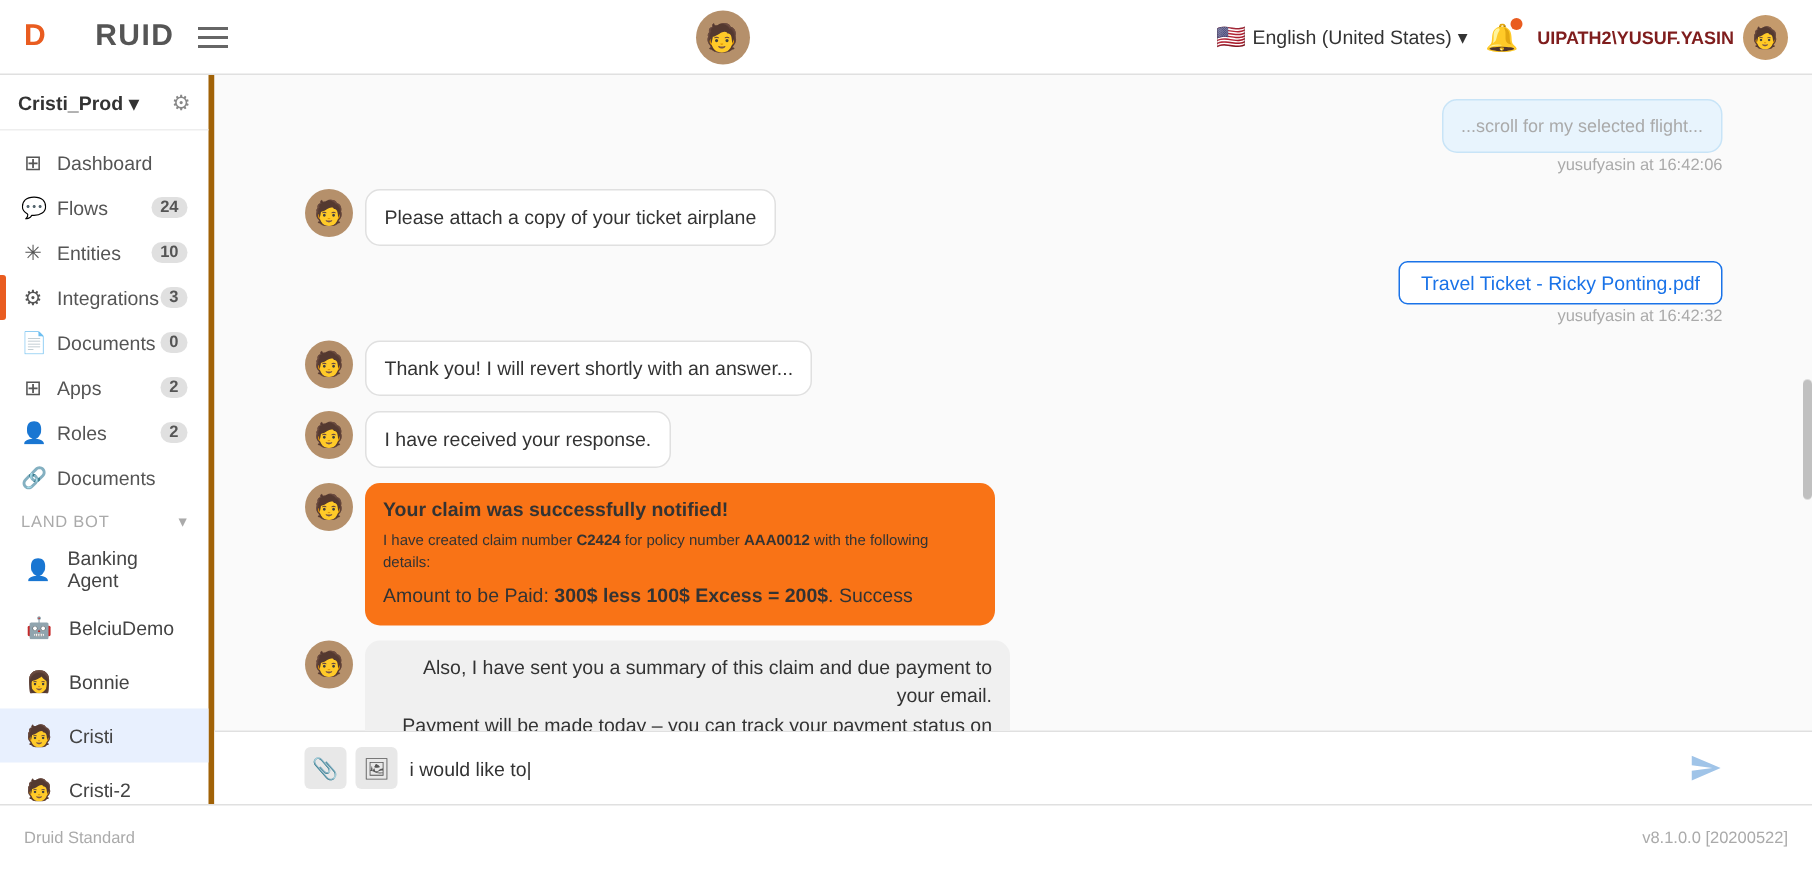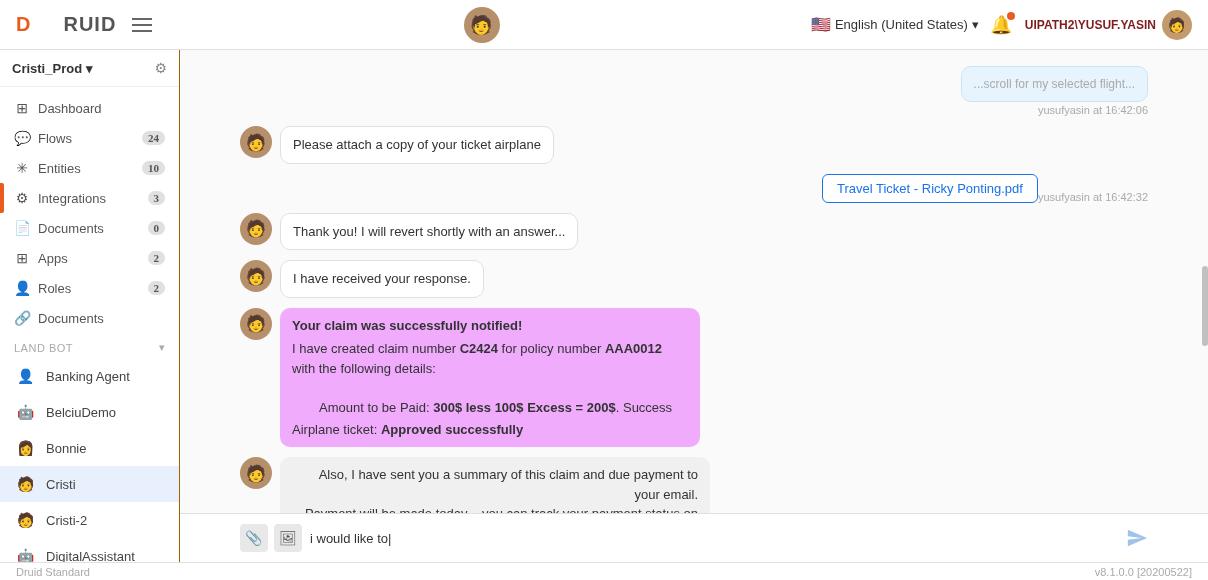--- a/index.html
+++ b/index.html
@@ -27,56 +27,56 @@
     .flag-icon { font-size: 16px; }
     .notif-btn { position: relative; background: none; border: none; cursor: pointer; font-size: 18px; color: #888; }
     .notif-dot { position: absolute; top: -2px; right: -2px; width: 8px; height: 8px; background: #e95c20; border-radius: 50%; }
     .user-info { display: flex; align-items: center; gap: 6px; font-size: 12px; color: #7f1d1d; font-weight: 600; }
     .user-avatar { width: 30px; height: 30px; background: #c49a6c; border-radius: 50%; display: flex; align-items: center; justify-content: center; font-size: 14px; overflow: hidden; }
 
     
     .main-layout { display: flex; flex: 1; overflow: hidden; }
 
     
-    .sidebar { width: 180px; background: #fff; border-right: 1px solid #a16207; display: flex; flex-direction: column; flex-shrink: 0; }
+    .sidebar { width: 143px; background: #fff; border-right: 4px solid #a16207; display: flex; flex-direction: column; flex-shrink: 0; }
     .sidebar-top { padding: 10px 12px; border-bottom: 1px solid #eee; display: flex; align-items: center; justify-content: space-between; }
     .workspace-name { font-size: 13px; font-weight: 600; color: #333; display: flex; align-items: center; gap: 4px; cursor: pointer; }
     .gear-icon { font-size: 14px; color: #888; cursor: pointer; }
     .sidebar-nav { flex: 1; overflow-y: auto; padding: 6px 0; }
     .nav-item { display: flex; align-items: center; justify-content: space-between; padding: 7px 14px; cursor: pointer; color: #555; font-size: 13px; }
     .nav-item-left { display: flex; align-items: center; gap: 8px; }
     .nav-icon { font-size: 14px; width: 16px; text-align: center; }
-    .badge { background: #e0e0e0; color: #555; border-radius: 10px; padding: 1px 6px; font-size: 11px; font-weight: 600; font-family: Liberation Serif, serif; }
+    .badge { background: #e0e0e0; color: #555; border-radius: 10px; padding: 1px 6px; font-size: 11px; font-weight: 600; }
     .section-header { padding: 8px 14px 4px; font-size: 11px; color: #aaa; text-transform: uppercase; letter-spacing: 0.5px; display: flex; align-items: center; justify-content: space-between; }
     .bot-list-item { display: flex; align-items: center; gap: 8px; padding: 6px 14px; cursor: pointer; font-size: 13px; color: #444; }
     .bot-list-item.active { background: #e8f0fe; }
     .bot-avatar-sm { width: 24px; height: 24px; border-radius: 50%; display: flex; align-items: center; justify-content: center; font-size: 14px; }
 
     
     .chat-area { flex: 1; display: flex; flex-direction: column; background: #fafafa; position: relative; }
     .chat-messages { flex: 1; overflow-y: auto; padding: 16px 60px; display: flex; flex-direction: column; gap: 10px; }
     .msg-row { display: flex; align-items: flex-start; gap: 8px; }
     .msg-avatar { width: 32px; height: 32px; border-radius: 50%; background: #b5906b; display: flex; align-items: center; justify-content: center; font-size: 16px; flex-shrink: 0; }
     .bubble { background: #fff; border: 1px solid #e0e0e0; border-radius: 10px; padding: 8px 12px; max-width: 500px; font-size: 13px; color: #333; line-height: 1.5; }
     .bubble.right { background: #e8f4fd; border-color: #c8e4f7; }
-    .bubble.claim { background: #f0abfc; border: none; }
+    .bubble.claim { background: #f97316; border: none; }
     .bubble.info { background: #f0f0f0; border: none; }
     .timestamp { font-size: 11px; color: #aaa; text-align: right; margin-top: 2px; }
     .file-link { background: #fff; border: 1.5px solid #1a73e8; border-radius: 6px; padding: 6px 14px; color: #1a73e8; font-size: 13px; font-weight: 500; display: inline-block; cursor: pointer; }
     .bold { font-weight: 700; }
 
     
     .chat-input-bar { background: #fff; border-top: 1px solid #e0e0e0; padding: 10px 60px; display: flex; align-items: center; gap: 8px; }
     .input-icons { display: flex; gap: 6px; }
     .input-icon-btn { background: #e8e8e8; border: none; border-radius: 4px; width: 28px; height: 28px; cursor: pointer; display: flex; align-items: center; justify-content: center; font-size: 14px; color: #555; }
     .chat-input { flex: 1; border: none; outline: none; font-size: 13px; color: #333; background: transparent; }
     .send-btn { background: none; border: none; cursor: pointer; color: #a0c4e8; font-size: 20px; display: flex; align-items: center; }
 
     
-    .bottom-bar { height: 18px; background: #fff; border-top: 1px solid #e0e0e0; display: flex; align-items: center; justify-content: space-between; padding: 0 16px; font-size: 11px; color: #aaa; flex-shrink: 0; }
+    .bottom-bar { height: 44px; background: #fff; border-top: 1px solid #e0e0e0; display: flex; align-items: center; justify-content: space-between; padding: 0 16px; font-size: 11px; color: #aaa; flex-shrink: 0; }
 
     
     .chat-messages::-webkit-scrollbar { width: 6px; }
     .chat-messages::-webkit-scrollbar-thumb { background: #d0d0d0; border-radius: 3px; }
 
     
     .scroll-indicator { position: absolute; right: 0; top: 50%; transform: translateY(-50%); width: 6px; height: 80px; background: #c0c0c0; border-radius: 3px; }
   </style>
 </head>
 <body>
@@ -221,47 +221,44 @@
         </div>
       </div>
 
       <div class="msg-row">
         <div class="msg-avatar">🧑</div>
         <div>
           <div class="bubble">Please attach a copy of your ticket airplane</div>
         </div>
       </div>
 
-      <div style="display:flex;justify-content:flex-end;flex-direction:row;align-items:flex-end;">
+      <div style="display:flex;justify-content:flex-end;flex-direction:column;align-items:flex-end;">
         <span class="file-link">Travel Ticket - Ricky Ponting.pdf</span>
         <div class="timestamp">yusufyasin at 16:42:32</div>
       </div>
 
       <div class="msg-row">
         <div class="msg-avatar">🧑</div>
         <div class="bubble">Thank you! I will revert shortly with an answer...</div>
       </div>
 
       <div class="msg-row">
         <div class="msg-avatar">🧑</div>
         <div class="bubble">I have received your response.</div>
       </div>
 
       <div class="msg-row">
         <div class="msg-avatar">🧑</div>
         <div class="bubble claim" style="max-width:420px;">
           <div style="font-weight:700;font-size:13px;margin-bottom:4px;">Your claim was successfully notified!</div>
-          <div style="font-size:13px;margin-bottom:20px;">
+          <div style="font-size:10px;margin-bottom:4px;">
             I have created claim number <span class="bold">C2424</span> for policy number <span class="bold">AAA0012</span> with the following details:
           </div>
-          <div style="font-size:13px;margin-bottom:2px;margin-left:27px;">
+          <div style="font-size:13px;margin-bottom:2px;">
             Amount to be Paid: <span class="bold">300$ less 100$ Excess = 200$</span>. Success
-          </div>
-          <div style="font-size:13px;">
-            Airplane ticket: <span class="bold">Approved successfully</span>
           </div>
         </div>
       </div>
 
       <div class="msg-row">
         <div class="msg-avatar">🧑</div>
         <div style="display:flex;flex-direction:column;gap:6px;max-width:430px;text-align:right;">
           <div class="bubble info">
             Also, I have sent you a summary of this claim and due payment to your email.<br>
             Payment will be made today – you can track your payment status on this 

